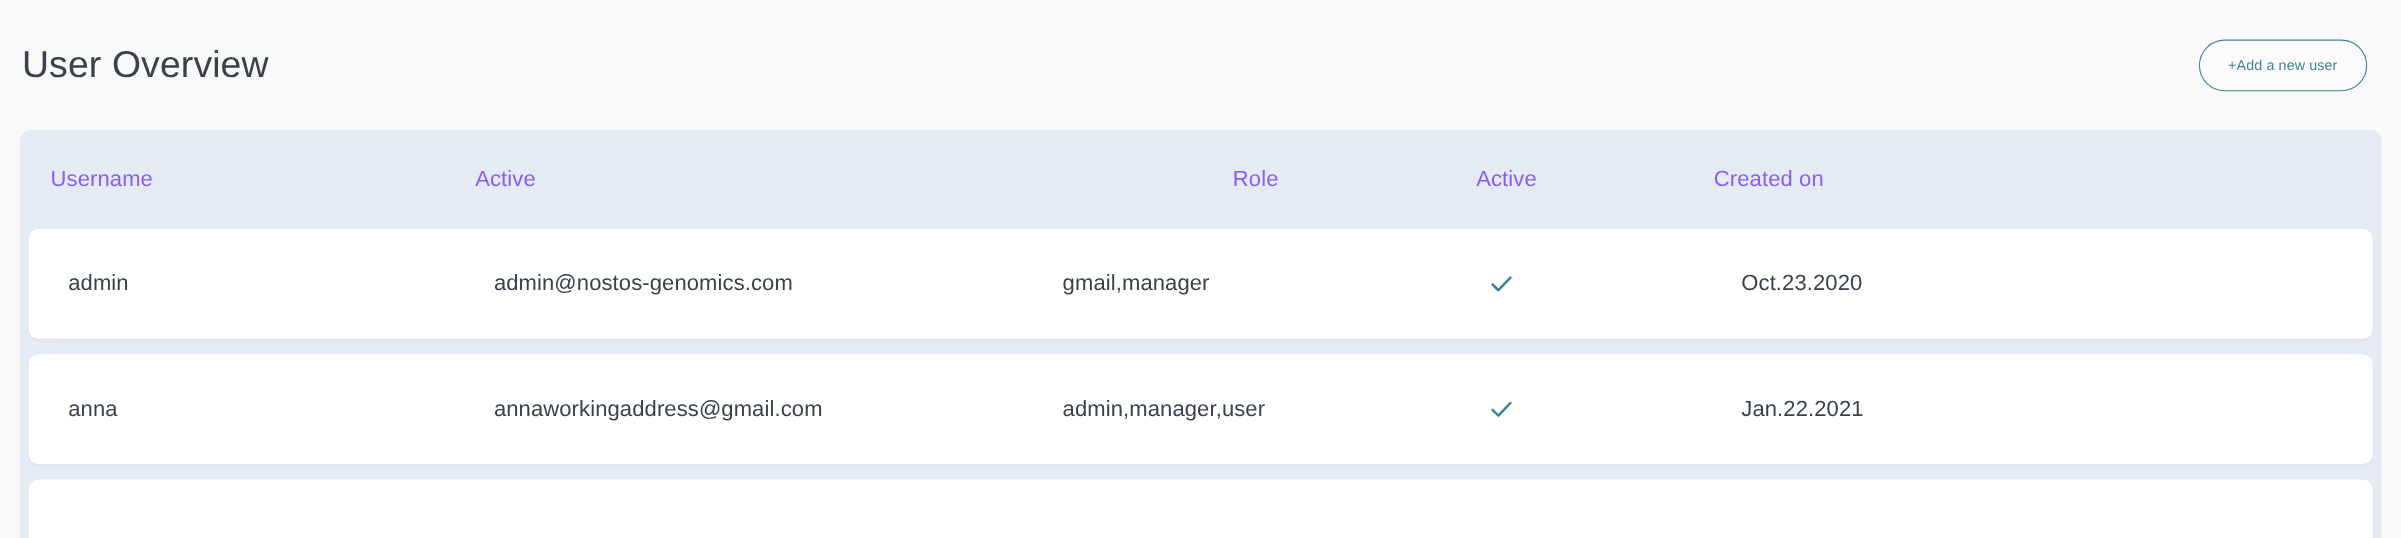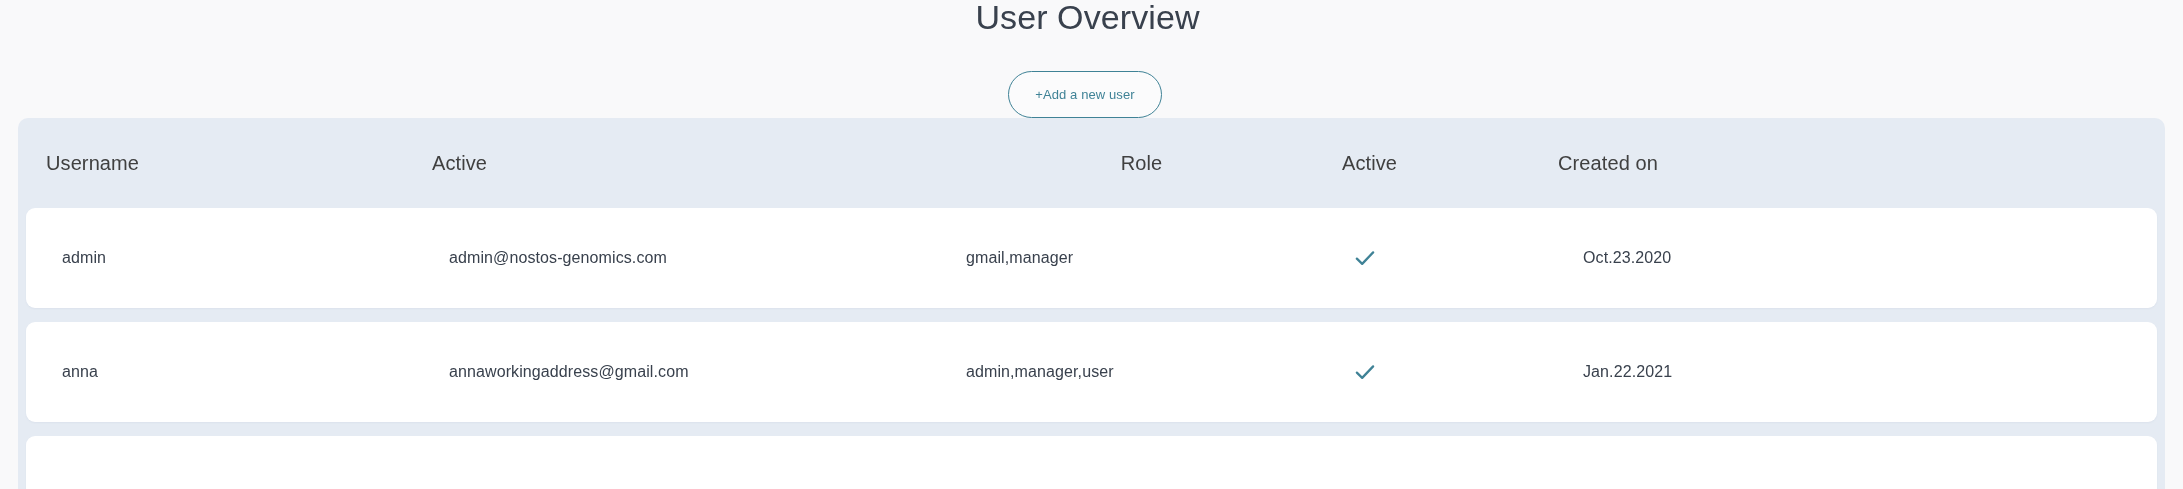--- a/index.html
+++ b/index.html
@@ -25,21 +25,20 @@
   
   .page-header {
     position: relative;
     height: 118px;
     box-sizing: border-box;
     display: flex;
     align-items: center;
     justify-content: space-between;
     padding: 0 28px 0 18px;
     background: #f9f9fa;
-    flex-direction: column;
   }
 
   .page-title {
     font-size: 34px;
     font-weight: 400;
     color: #39414d;
     letter-spacing: 0.1px;
     line-height: 1;
     margin: 0;
     padding-left: 2px;
@@ -79,38 +78,38 @@
   .table-head {
     display: flex;
     align-items: center;
     height: 90px;
     padding: 0 0 0 0;
     box-sizing: border-box;
   }
 
   .table-head .cell {
     font-size: 20px;
-    color: #404040;
+    color: #8b5cf6;
     letter-spacing: 0.1px;
     white-space: nowrap;
   }
 
   .row-card {
     display: flex;
     align-items: center;
     height: 100px;
     margin: 0 8px 14px 8px;
     background: #ffffff;
     border-radius: 9px;
     box-sizing: border-box;
     box-shadow: 0 1px 2px rgba(60, 80, 110, 0.05);
   }
 
   .row-card .cell {
-    font-size: 16px;
+    font-size: 20px;
     color: #39414d;
     letter-spacing: 0.1px;
     white-space: nowrap;
   }
 
   
   .col-username { width: 410px; padding-left: 36px; box-sizing: border-box; }
   .col-email    { width: 515px; box-sizing: border-box; }
   .col-role     { width: 392px; box-sizing: border-box; }
   .col-active   { width: 213px; box-sizing: border-box; }

